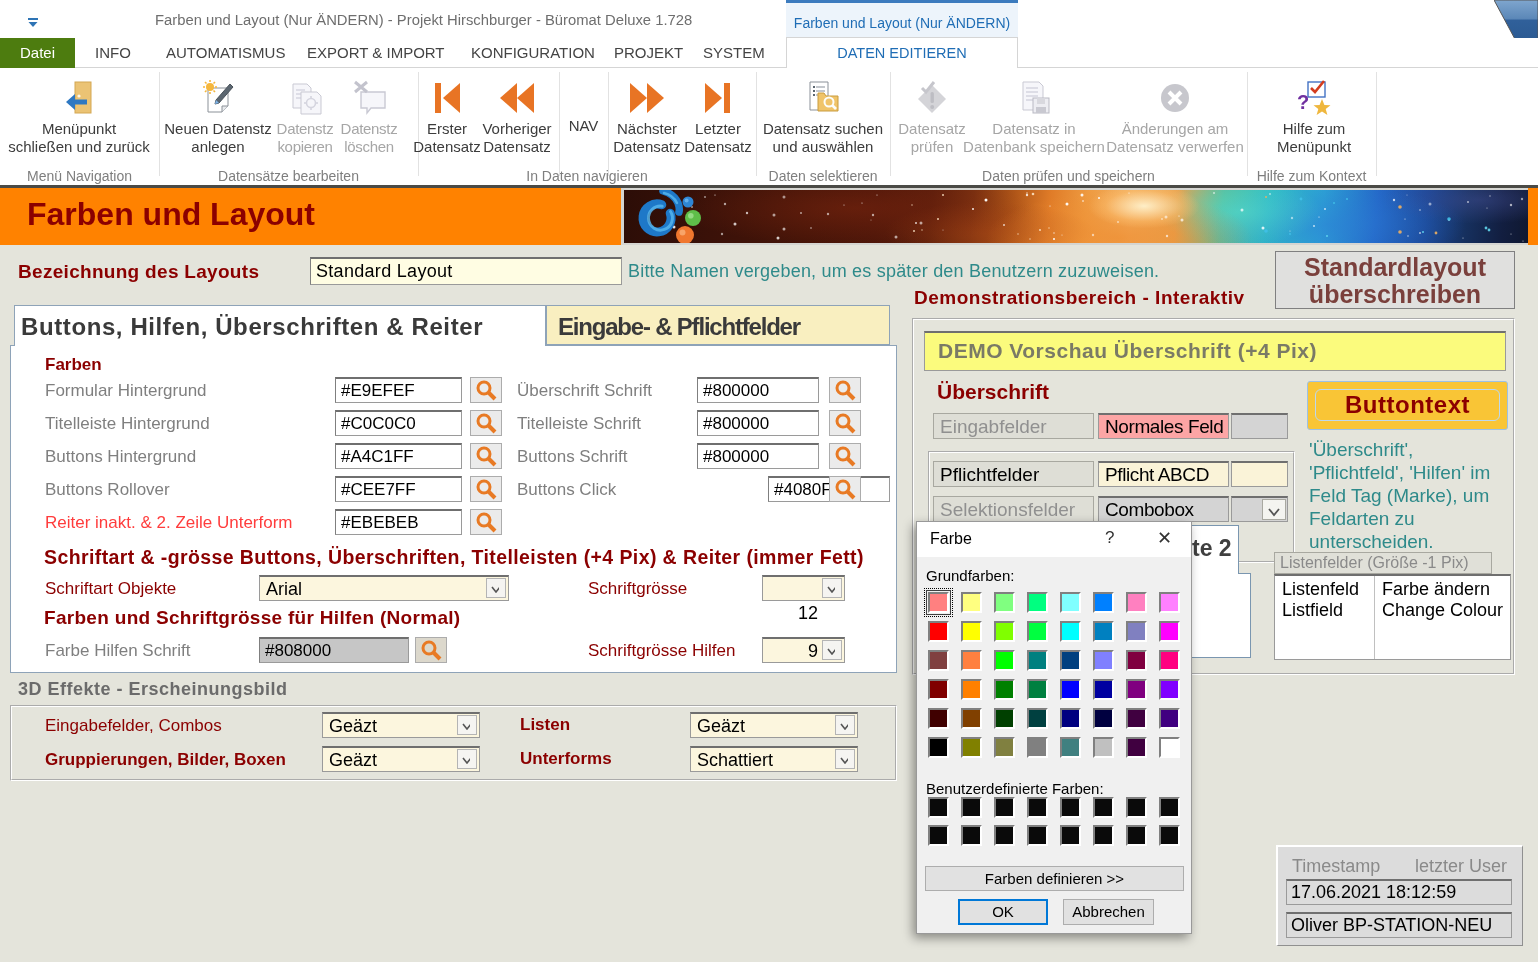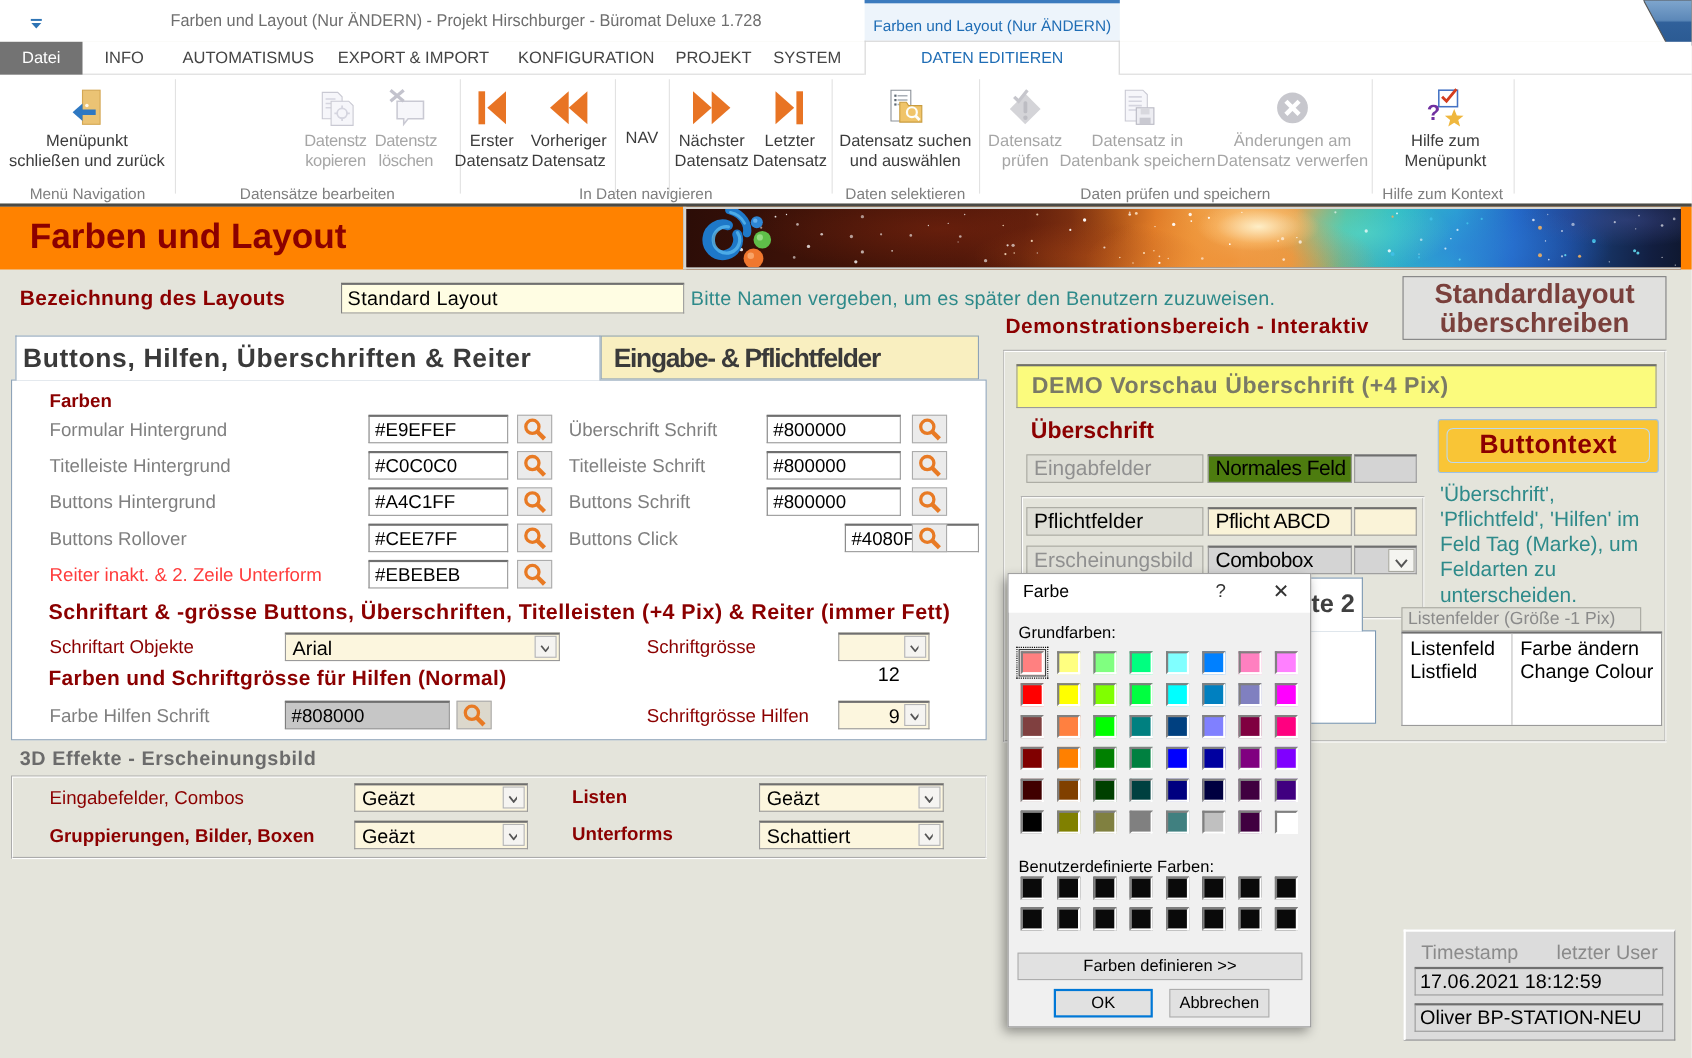--- a/index.html
+++ b/index.html
@@ -12,21 +12,21 @@
 
 #titlebar { left:0; top:0; width:1538px; height:38px; background:#FFFFFF; }
 #qat { left:27px; top:14px; }
 #wtitle { left:155px; top:11px; font-size:15.5px; color:#6E6E6E; transform:scaleX(0.955); transform-origin:left top; white-space:nowrap; }
 #ctxhead { left:786px; top:0; width:232px; height:38px; background:#EDF4FB; border-top:3px solid #3C7BBE; }
 #ctxhead span { position:absolute; left:0; top:12px; width:100%; text-align:center; font-size:14px; color:#1F6DB5; }
 #corner { right:0; top:0; }
 
 
 #menurow { left:0; top:38px; width:1538px; height:30px; background:#FFFFFF; border-bottom:1px solid #D5D5D5; }
-#datei { position:absolute; left:0; top:0; width:75px; height:30px; background:#737373; color:#FFFFFF; font-size:15px; text-align:center; line-height:29px; }
+#datei { position:absolute; left:0; top:0; width:75px; height:30px; background:#4d7c0f; color:#FFFFFF; font-size:15px; text-align:center; line-height:29px; }
 .mtab { position:absolute; top:0; height:30px; line-height:29px; font-size:15px; color:#444444; }
 #acttab { position:absolute; left:786px; top:-1px; width:232px; height:32px; background:#FFFFFF; border:1px solid #D5D5D5; border-bottom:none; color:#1F6DB5; font-size:14.5px; text-align:center; line-height:31px; }
 
 
 #ribbon { left:0; top:68px; width:1538px; height:117px; background:#FFFFFF; }
 .gsep { position:absolute; top:4px; width:1px; height:104px; background:#E2E2E2; }
 .glabel { position:absolute; top:100px; font-size:14px; color:#7E7E7E; text-align:center; }
 .ritem { position:absolute; top:12px; text-align:center; font-size:15px; color:#3C3C3C; }
 .ritem .ic { display:block; margin:0 auto 4px auto; }
 .ritem div.t { line-height:18px; }
@@ -117,20 +117,40 @@
     <div class="glabel" style="left:1247px; width:129px;">Hilfe zum Kontext</div>
 
     <div class="ritem" style="left:3px; width:152px;">
       <svg class="ic" width="36" height="36">
           <rect x="14" y="2" width="16" height="31" fill="#EBC374" stroke="#D4A753"></rect>
           <circle cx="18" cy="16" r="1.6" fill="#FFF8E8"></circle>
           <path d="M26 22 L8 22" stroke="#2E78C2" stroke-width="5" fill="none"></path>
           <path d="M14 14 L5 22 L14 30 Z" fill="#2E78C2"></path>
         </svg>
       <div class="t">Menüpunkt<br>schließen und zurück</div>
+    </div>
+    <div class="ritem" style="left:159px; width:118px;">
+      <svg class="ic" width="36" height="36">
+          <path d="M8 8 L28 8 L28 26 L22 32 L8 32 Z" fill="#FFFFFF" stroke="#8B9198"></path>
+          <path d="M22 32 L22 26 L28 26" fill="#E8EAED" stroke="#8B9198"></path>
+          <circle cx="10" cy="7" r="4" fill="#F5B73D"></circle>
+          <g stroke="#F5B73D" stroke-width="1.6">
+            <line x1="10" y1="0" x2="10" y2="2"></line>
+            <line x1="10" y1="12" x2="10" y2="14"></line>
+            <line x1="3" y1="7" x2="5" y2="7"></line>
+            <line x1="15" y1="7" x2="17" y2="7"></line>
+            <line x1="5" y1="2" x2="6.5" y2="3.5"></line>
+            <line x1="13.5" y1="10.5" x2="15" y2="12"></line>
+            <line x1="5" y1="12" x2="6.5" y2="10.5"></line>
+            <line x1="13.5" y1="3.5" x2="15" y2="2"></line>
+          </g>
+          <path d="M16 20 L30 4 L33 7 L19 23 L15 24 Z" fill="#5B6670" stroke="#49525A"></path>
+          <path d="M16 20 L19 23 L15 24 Z" fill="#7EB3E8"></path>
+        </svg>
+      <div class="t">Neuen Datenstz<br>anlegen</div>
     </div>
     <div class="ritem dis" style="left:274px; width:62px; letter-spacing:-0.3px;">
       <svg class="ic" width="36" height="36">
           <path d="M6 4 L20 4 L24 8 L24 28 L6 28 Z" fill="#F6F6FA" stroke="#C9C9D3"></path>
           <g stroke="#D5D5DF" stroke-width="1.4">
             <line x1="9" y1="10" x2="18" y2="10"></line>
             <line x1="9" y1="14" x2="18" y2="14"></line>
             <line x1="9" y1="18" x2="18" y2="18"></line>
           </g>
           <path d="M14 12 L30 12 L34 16 L34 34 L14 34 Z" fill="#F6F6FA" stroke="#C9C9D3"></path>
@@ -519,29 +539,29 @@
         </svg>
       </span>
     </div>
 
   <div id="dpanel" class="abs"></div>
   <div class="abs" style="left:924px; top:331px; width:582px; height:40px; background:#FBFB7D; border:1px solid #9A9A9A; border-top:2px solid #6F6F6F;"></div>
   <div class="abs b" style="left:938px; top:339px; font-size:21px; color:#7A7A66; letter-spacing:0.5px;">DEMO Vorschau Überschrift (+4 Pix)</div>
   <div class="abs b mar" style="left:937px; top:380px; font-size:21px;">Überschrift</div>
 
   <div class="dlbox" style="left:933px; top:413px; width:161px; height:26px; color:#909090;">Eingabfelder</div>
-  <div class="dfld" style="left:1098px; top:413px; width:131px; height:26px; background:#4d7c0f;">Normales Feld</div>
+  <div class="dfld" style="left:1098px; top:413px; width:131px; height:26px; background:#fca5a5;">Normales Feld</div>
   <div class="dfld" style="left:1231px; top:413px; width:57px; height:26px; background:#D4D4D4;"></div>
 
   <div class="abs" style="left:928px; top:451px; width:367px; height:112px; border:2px groove #FFFFFF;"></div>
   <div class="dlbox" style="left:933px; top:461px; width:161px; height:26px; color:#000;">Pflichtfelder</div>
   <div class="dfld" style="left:1098px; top:461px; width:131px; height:26px; background:#FAF3D8;">Pflicht ABCD</div>
   <div class="dfld" style="left:1231px; top:461px; width:57px; height:26px; background:#FAF3D8;"></div>
 
-  <div class="dlbox" style="left:933px; top:496px; width:161px; height:26px; color:#909090;">Erscheinungsbild</div>
+  <div class="dlbox" style="left:933px; top:496px; width:161px; height:26px; color:#909090;">Selektionsfelder</div>
   <div class="dfld" style="left:1098px; top:496px; width:131px; height:26px; background:#D4D4D4;">Combobox</div>
   <div class="dfld" style="left:1231px; top:496px; width:57px; height:26px; background:#D4D4D4;">
       <span style="position:absolute; right:1px; top:1px; width:24px; bottom:1px; background:#F4F4F0; border:1px solid #A8A8A0;">
         <svg style="position:absolute;left:5px;top:7px;" width="12" height="10">
           <path d="M1 2 L6 8 L11 2" fill="none" stroke="#555" stroke-width="1.8"></path>
         </svg>
       </span>
     </div>
 
   <div class="abs" style="left:1150px; top:573px; width:101px; height:85px; background:#FFFFFF; border:1px solid #7A96B0;"></div>

